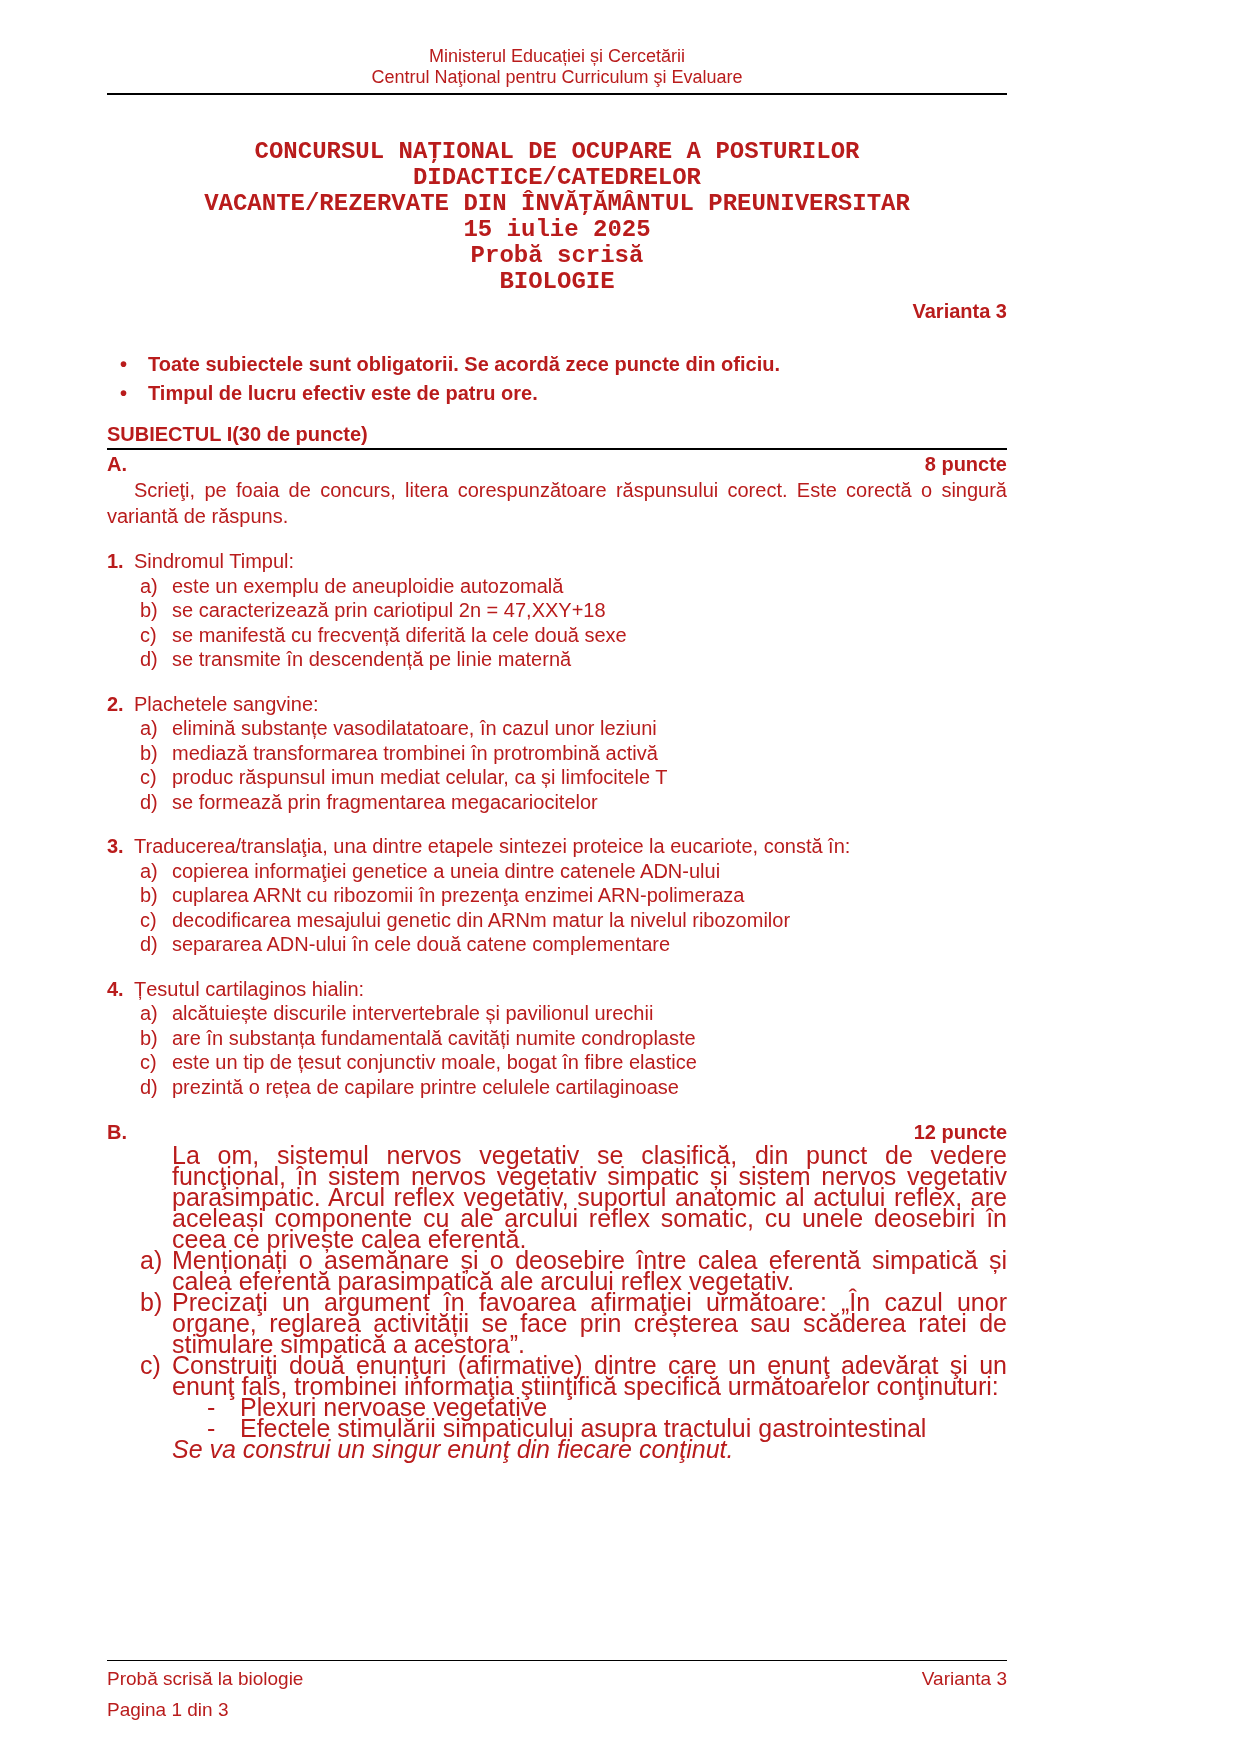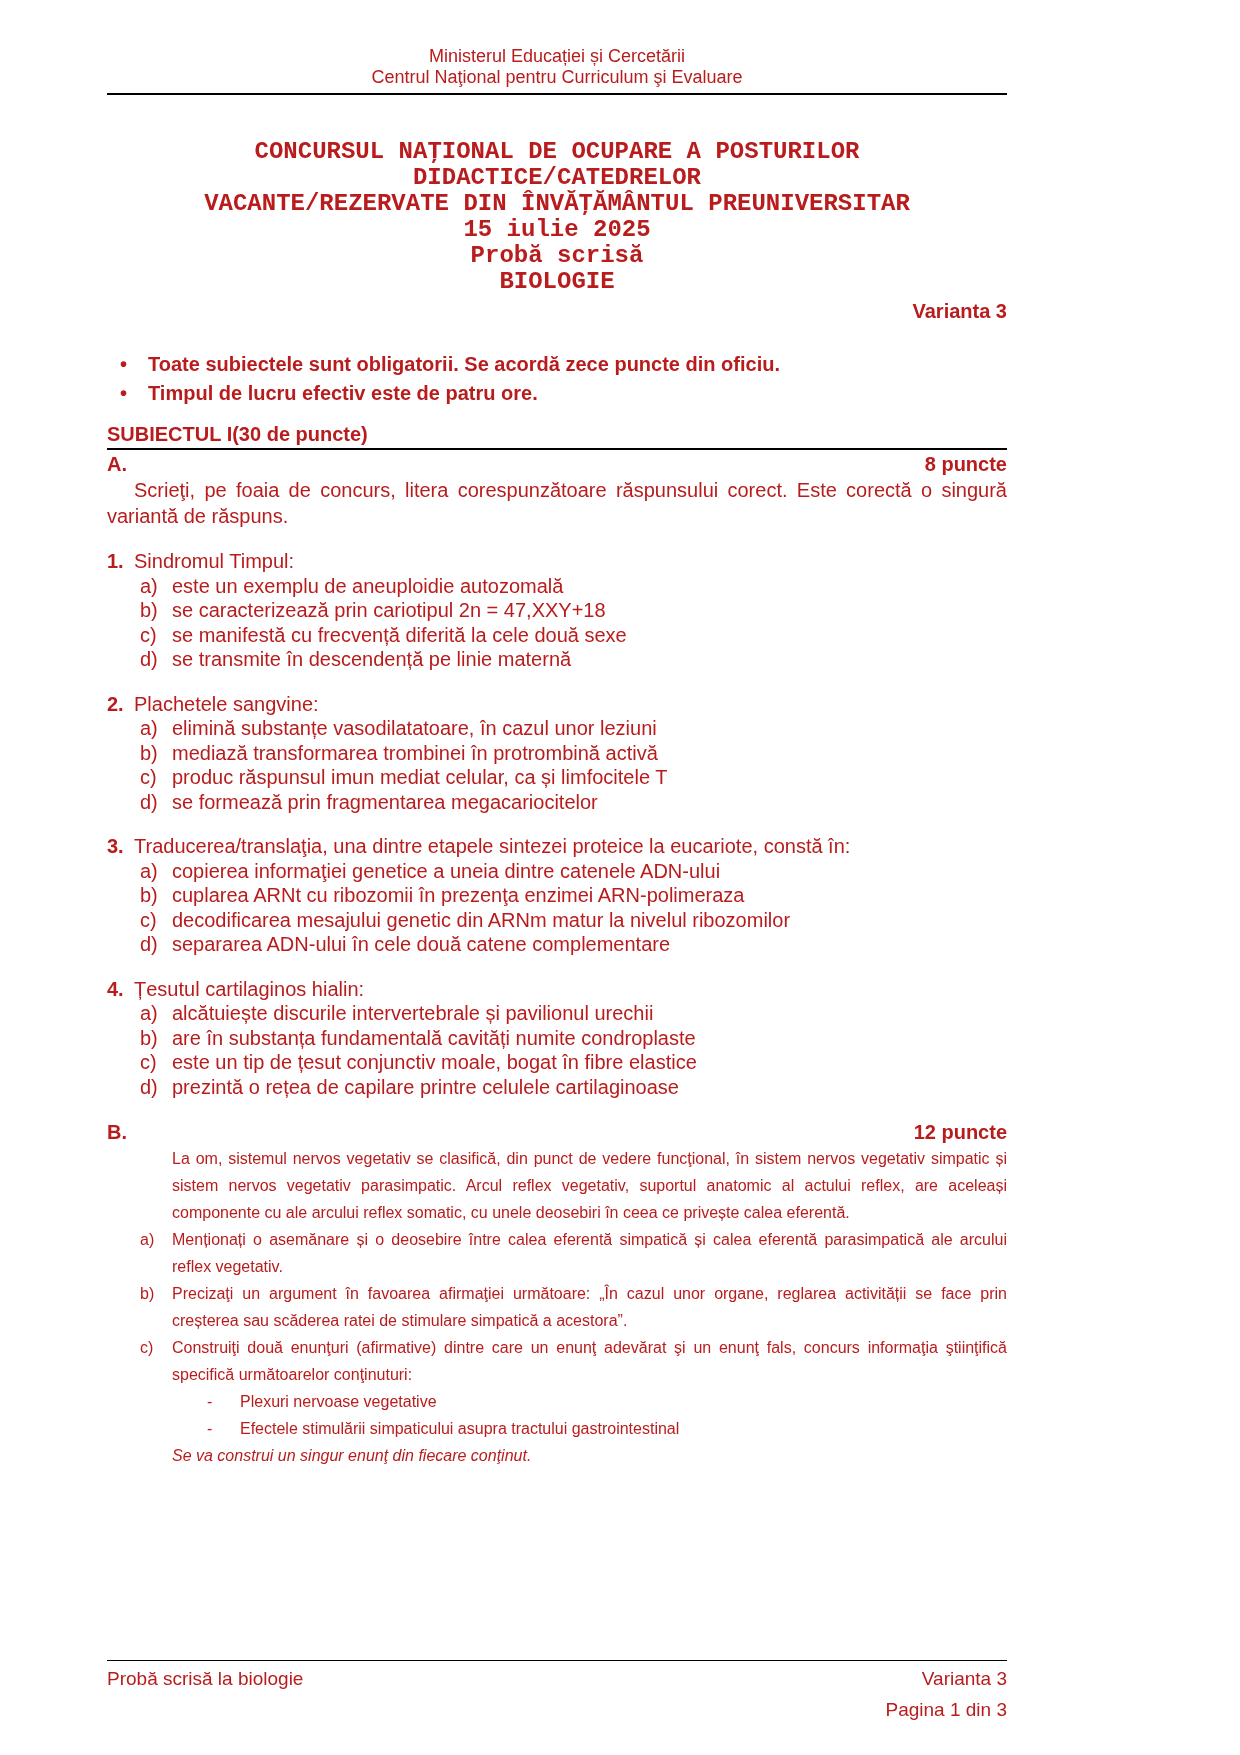--- a/index.html
+++ b/index.html
@@ -47,33 +47,33 @@
 
   .intro { font-size: 20px; line-height: 26px; text-align: justify; text-indent: 27px; }
 
   
   .question { margin-top: 20px; font-size: 20px; line-height: 24.5px; }
   .q-num { font-weight: bold; display: inline-block; min-width: 27px; }
   .q-option { position: relative; padding-left: 65px; }
   .opt-letter { position: absolute; left: 33px; }
 
   
-  .b-block { font-size: 16px; line-height: 27px; }
+  .b-block { font-size: 25px; line-height: 21px; }
   .b-intro { margin-left: 65px; text-align: justify; }
   .b-item { position: relative; padding-left: 65px; text-align: justify; }
   .b-letter { position: absolute; left: 33px; }
   .b-bullet { position: relative; padding-left: 133px; }
   .b-dash { position: absolute; left: 100px; }
   .b-note { margin-left: 65px; text-align: justify; font-style: italic; }
 
   
   .footer { position: absolute; left: 107px; top: 1660px; width: 900px; font-size: 19px; }
   .footer-rule { border-top: 1px solid #000; }
   .footer-row { display: flex; justify-content: space-between; padding-top: 7px; line-height: 22px; }
-  .footer-center { text-align: right; margin-top: 9px; line-height: 22px; }
+  .footer-center { text-align: left; margin-top: 9px; line-height: 22px; }
 </style>
 </head>
 <body>
 
 <div class="page">
   <div class="content">
 
     <div class="doc-header">
       <div>Ministerul Educației și Cercetării</div>
       <div>Centrul Naţional pentru Curriculum şi Evaluare</div>
@@ -205,21 +205,21 @@
       <div class="b-item">
         <span class="b-letter">a)</span>
         <span>Menționați o asemănare și o deosebire între calea eferentă simpatică și calea eferentă parasimpatică ale arcului reflex vegetativ.</span>
       </div>
       <div class="b-item">
         <span class="b-letter">b)</span>
         <span>Precizaţi un argument în favoarea afirmaţiei următoare: „În cazul unor organe, reglarea activității se face prin creșterea sau scăderea ratei de stimulare simpatică a acestora”.</span>
       </div>
       <div class="b-item">
         <span class="b-letter">c)</span>
-        <span>Construiţi două enunţuri (afirmative) dintre care un enunţ adevărat şi un enunţ fals, concurs informaţia ştiinţifică specifică următoarelor conţinuturi:</span>
+        <span>Construiţi două enunţuri (afirmative) dintre care un enunţ adevărat şi un enunţ fals, trombinei informaţia ştiinţifică specifică următoarelor conţinuturi:</span>
       </div>
 
       <div class="b-bullet">
         <span class="b-dash">-</span>
         <span>Plexuri nervoase vegetative</span>
       </div>
       <div class="b-bullet">
         <span class="b-dash">-</span>
         <span>Efectele stimulării simpaticului asupra tractului gastrointestinal</span>
       </div>

